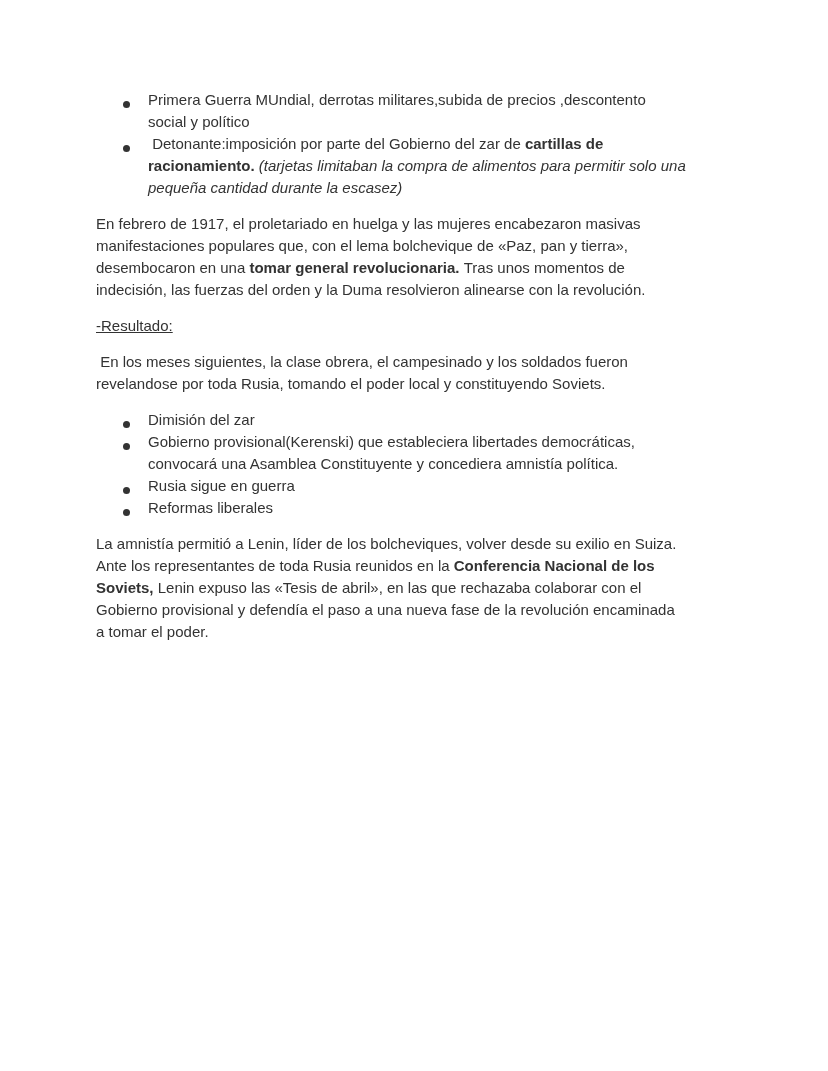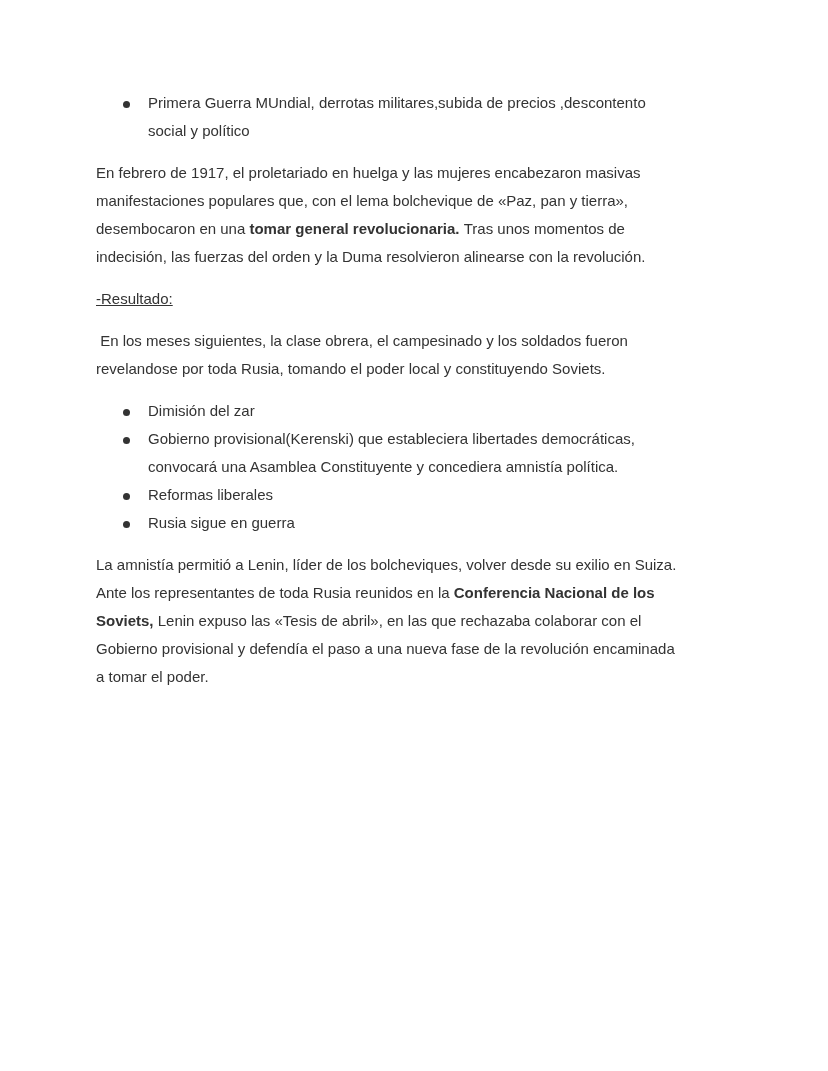--- a/index.html
+++ b/index.html
@@ -9,21 +9,21 @@
     background: #ffffff;
     overflow: hidden;
   }
   .page {
     width: 828px;
     height: 796px;
     background: #ffffff;
     padding: 89px 60px 0 96px;
     font-family: "Liberation Sans", "DejaVu Sans", sans-serif;
     font-size: 15px;
-    line-height: 28px;
+    line-height: 22px;
     color: #333333;
   }
   .block {
     white-space: pre;           
     margin: 0 0 14px 0;
   }
   .block.tight { margin-bottom: 8px; }
   ul.bullets {
     list-style: none;
     margin: 0 0 14px 0;
@@ -48,39 +48,42 @@
   .u { text-decoration: underline; }
 </style>
 </head>
 <body>
 
 <div class="page">
 
   <ul class="bullets">
     <li><span>Primera Guerra MUndial, derrotas militares,subida de precios ,descontento
 social y político</span></li>
+    <li><span> Detonante:imposición por parte del Gobierno del zar de </span><span class="b">cartillas de
+racionamiento. </span><span class="i">(tarjetas limitaban la compra de alimentos para permitir solo una
+pequeña cantidad durante la escasez)</span></li>
   </ul>
 
 
   <p class="block"><span>En febrero de 1917, el proletariado en huelga y las mujeres encabezaron masivas
 manifestaciones populares que, con el lema bolchevique de «Paz, pan y tierra»,
 desembocaron en una </span><span class="b">tomar general revolucionaria. </span><span>Tras unos momentos de
 indecisión, las fuerzas del orden y la Duma resolvieron alinearse con la revolución.</span></p>
 
   <p class="block"><span class="u">-Resultado:</span></p>
 
   <p class="block"><span> En los meses siguientes, la clase obrera, el campesinado y los soldados fueron
 revelandose por toda Rusia, tomando el poder local y constituyendo Soviets.</span></p>
 
   <ul class="bullets">
     <li><span>Dimisión del zar</span></li>
     <li><span>Gobierno provisional(Kerenski) que estableciera libertades democráticas,
 convocará una Asamblea Constituyente y concediera amnistía política.</span></li>
+    <li><span>Rusia sigue en guerra</span></li>
     <li><span>Reformas liberales</span></li>
-    <li><span>Rusia sigue en guerra</span></li>
   </ul>
 
   <p class="block tight"><span>La amnistía permitió a Lenin, líder de los bolcheviques, volver desde su exilio en Suiza.
 Ante los representantes de toda Rusia reunidos en la </span><span class="b">Conferencia Nacional de los
 Soviets, </span><span>Lenin expuso las «Tesis de abril», en las que rechazaba colaborar con el
 Gobierno provisional y defendía el paso a una nueva fase de la revolución encaminada
 a tomar el poder.</span></p>
 
 
 </div>

